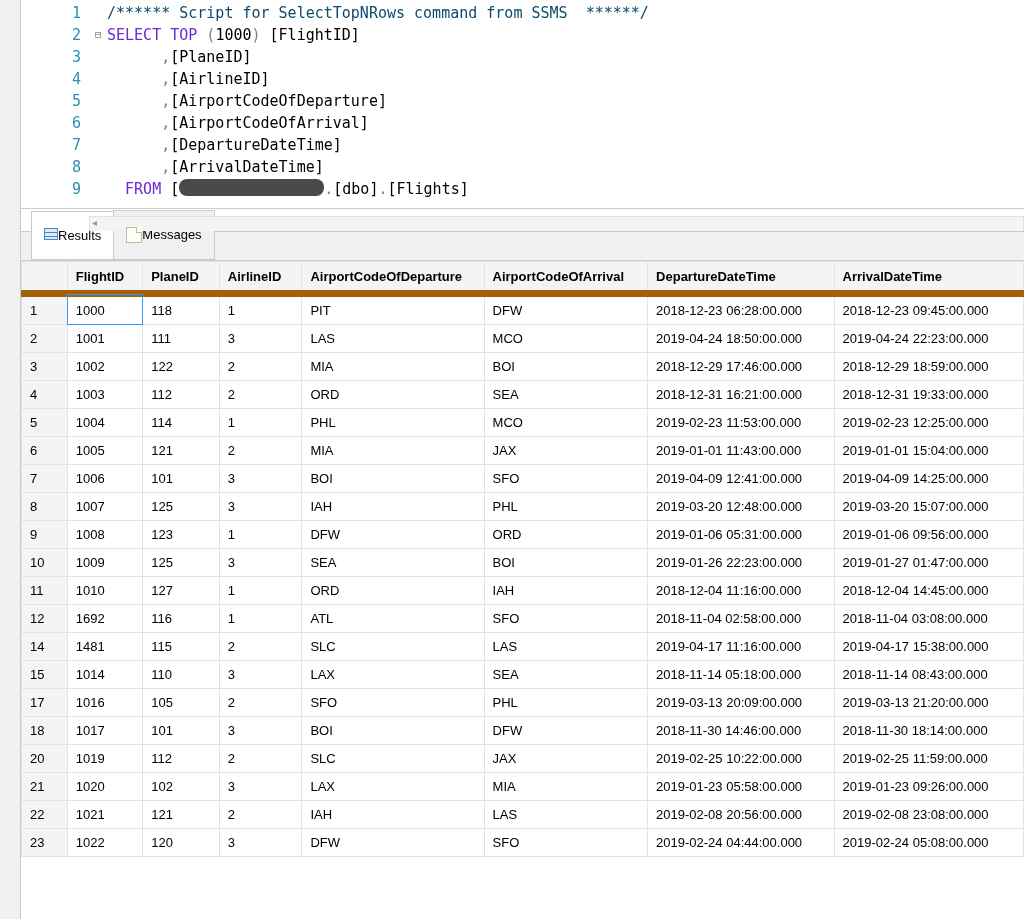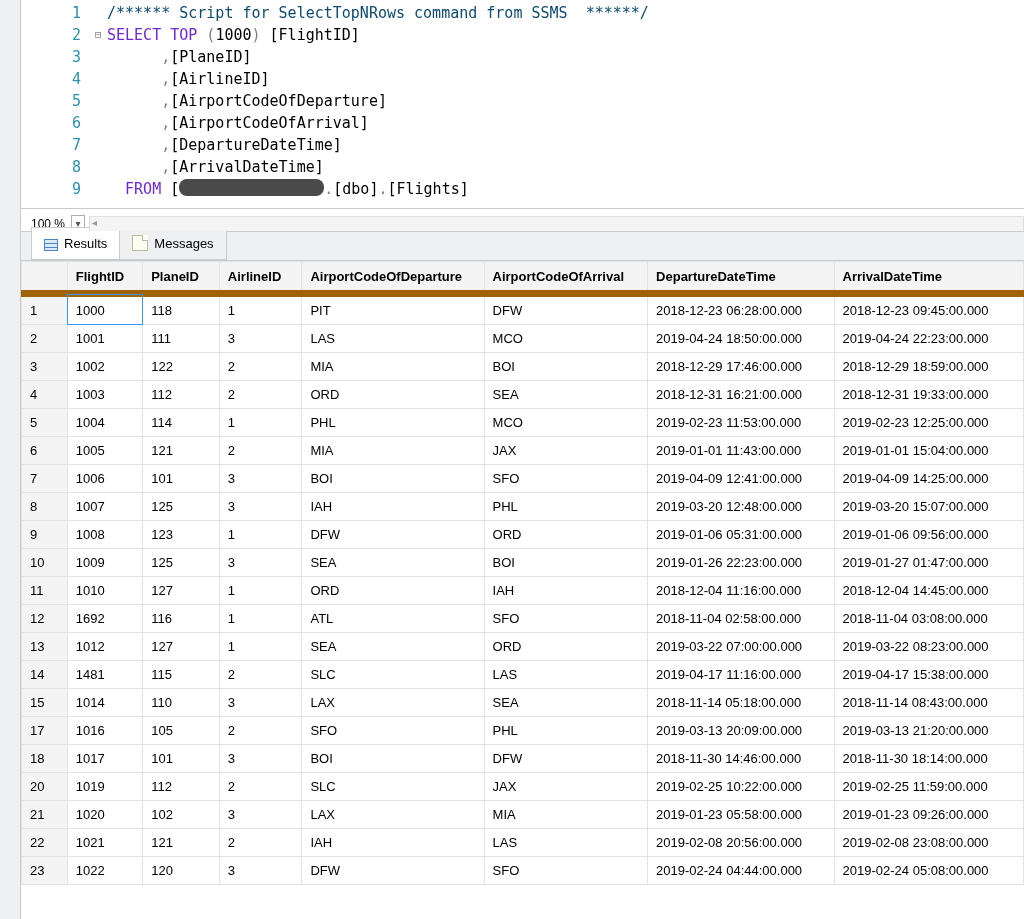--- a/index.html
+++ b/index.html
@@ -20,21 +20,21 @@
 .c-txt{color:#000}
 .redact{display:inline-block;width:145px;height:17px;background:#4a4a4a;border-radius:8px;vertical-align:middle;position:relative;top:-2px}
 
 .zoom-bar{height:22px;display:flex;align-items:flex-end;border-bottom:1px solid #c9cccf;background:#fff;font-size:12px}
 .zoom-sel{padding:0 6px 0 10px}
 .zoom-dd{width:12px;height:14px;border:1px solid #adadad;display:inline-flex;align-items:center;justify-content:center;font-size:10px;color:#555;margin-right:4px}
 .zoom-track{flex:1;height:14px;background:#f4f4f4;border:1px solid #e0e0e0;border-bottom:none;position:relative}
 .zoom-track .lft{position:absolute;left:2px;top:0;font-size:10px;color:#999}
 
 .tab-strip{height:28px;background:#eef0f2;border-bottom:1px solid #c9cccf;display:flex;align-items:flex-end;padding-left:10px}
-.tab{display:flex;align-items:flex-end;gap:6px;padding:8px 12px;border:1px solid #c9cccf;background:#fff;margin-right:-1px;font-size:13px}
+.tab{display:flex;align-items:flex-start;padding:16px 12px;border:1px solid #c9cccf;background:#fff;margin-right:-1px;font-size:13px}
 .tab.inactive{background:#eef0f2}
 .grid-ico{width:14px;height:12px;display:inline-block;position:relative}
 .grid-ico:before{content:"";position:absolute;inset:0;border:1px solid #4a86c5;background:linear-gradient(#dce9f7,#dce9f7)}
 .grid-ico:after{content:"";position:absolute;left:0;right:0;top:4px;height:1px;background:#4a86c5;box-shadow:0 4px 0 #4a86c5}
 .msg-ico{width:14px;height:14px;display:inline-block;border:1px solid #bba;background:#fdfdf0;position:relative}
 .msg-ico:after{content:"";position:absolute;right:-1px;top:-1px;width:5px;height:5px;background:#fdfdf0;border-left:1px solid #bba;border-bottom:1px solid #bba}
 
 .grid-wrap{flex:1;overflow:auto;background:#fff}
 table.grid{border-collapse:collapse;table-layout:fixed;font-size:13px}
 table.grid th,table.grid td{border:1px solid #e3e3e3;padding:4px 8px;text-align:left;white-space:nowrap;overflow:hidden}
@@ -228,30 +228,20 @@
               <td class="rowhdr">12</td>
               <td class="col-fid">1692</td>
               <td class="col-pid">116</td>
               <td class="col-aid">1</td>
               <td class="col-dep">ATL</td>
               <td class="col-arr">SFO</td>
               <td class="col-ddt">2018-11-04 02:58:00.000</td>
               <td class="col-adt">2018-11-04 03:08:00.000</td>
             </tr>
             <tr>
-              <td class="rowhdr">13</td>
-              <td class="col-fid">1012</td>
-              <td class="col-pid">127</td>
-              <td class="col-aid">1</td>
-              <td class="col-dep">SEA</td>
-              <td class="col-arr">ORD</td>
-              <td class="col-ddt">2019-03-22 07:00:00.000</td>
-              <td class="col-adt">2019-03-22 08:23:00.000</td>
-            </tr>
-            <tr>
               <td class="rowhdr">14</td>
               <td class="col-fid">1481</td>
               <td class="col-pid">115</td>
               <td class="col-aid">2</td>
               <td class="col-dep">SLC</td>
               <td class="col-arr">LAS</td>
               <td class="col-ddt">2019-04-17 11:16:00.000</td>
               <td class="col-adt">2019-04-17 15:38:00.000</td>
             </tr>
             <tr>

